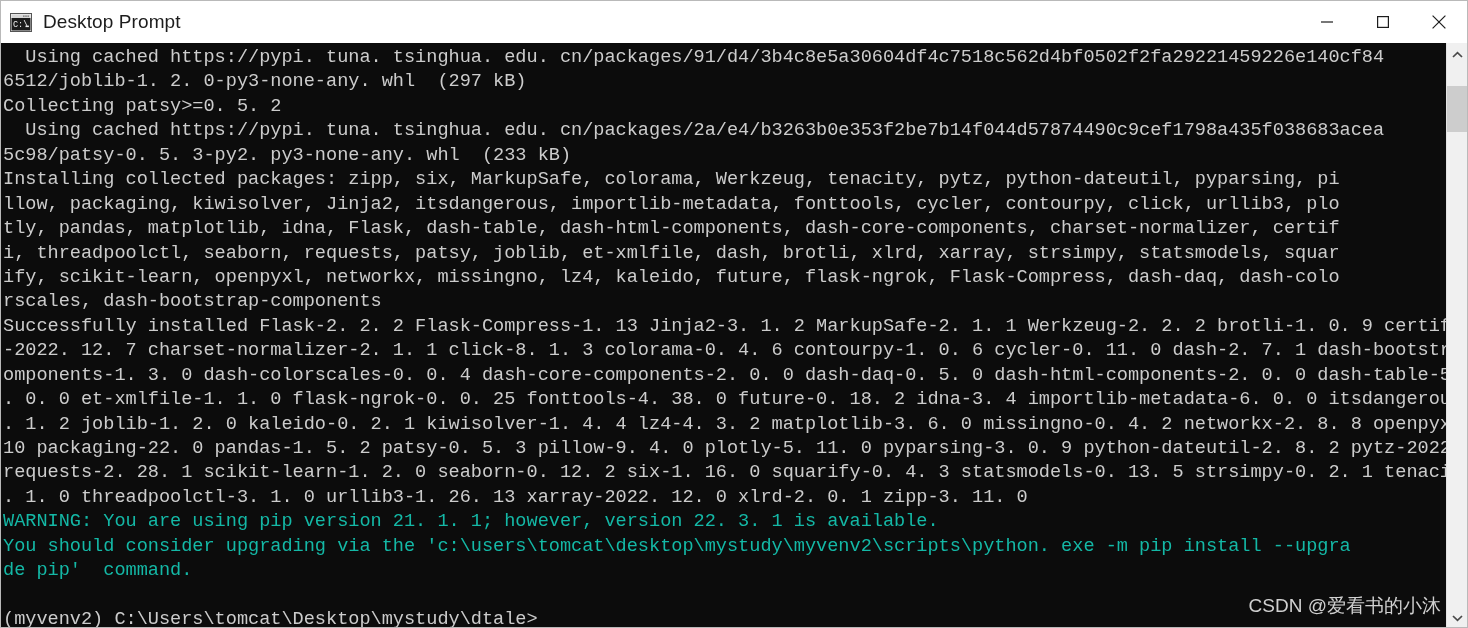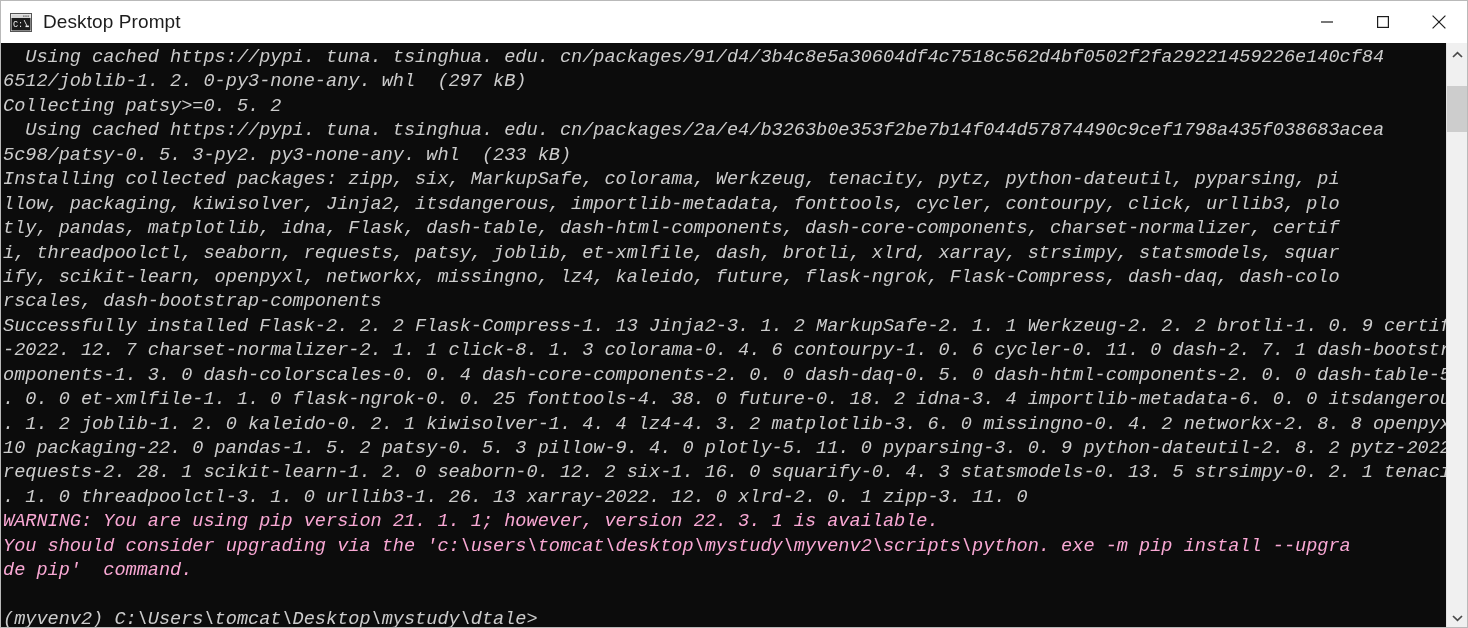--- a/index.html
+++ b/index.html
@@ -68,21 +68,20 @@
   }
   .winbtn svg { display: block; }
 
   
   #console-area {
     flex: 1 1 auto;
     display: flex;
     position: relative;
     min-height: 0;
     background: #0c0c0c;
-    font-style: italic;
   }
 
   #console {
     flex: 1 1 auto;
     position: relative;
     overflow: hidden;
     background: #0c0c0c;
     padding: 3px 0 0 2px;
     box-sizing: border-box;
   }
@@ -92,21 +91,21 @@
     font-size: 18.6px;
     line-height: 24.45px;
     letter-spacing: -0.02px;
     white-space: pre;
   }
   .cline {
     height: 24.45px;
     white-space: pre;
     color: #cccccc;
   }
-  .cline.warn { color: #f9a8d4; }
+  .cline.warn { color: #14b8a6; }
   .cline.blank { color: transparent; }
 
   
   #scrollbar {
     width: 21px;
     min-width: 21px;
     background: #f0f0f0;
     border-left: 1px solid #e4e4e4;
     position: relative;
     display: flex;
@@ -213,15 +212,16 @@
       </div>
       <div class="sb-arrow">
         <span>
           <svg width="11" height="8" viewBox="0 0 11 8" xmlns="http://www.w3.org/2000/svg">
             <polyline points="1,2 5.5,6.4 10,2" fill="none" stroke="#4a4a4a" stroke-width="1.7"></polyline>
           </svg>
         </span>
       </div>
     </div>
 
+    <div id="watermark">CSDN @爱看书的小沐</div>
   </div>
 
 </div>
 
 </body></html>

